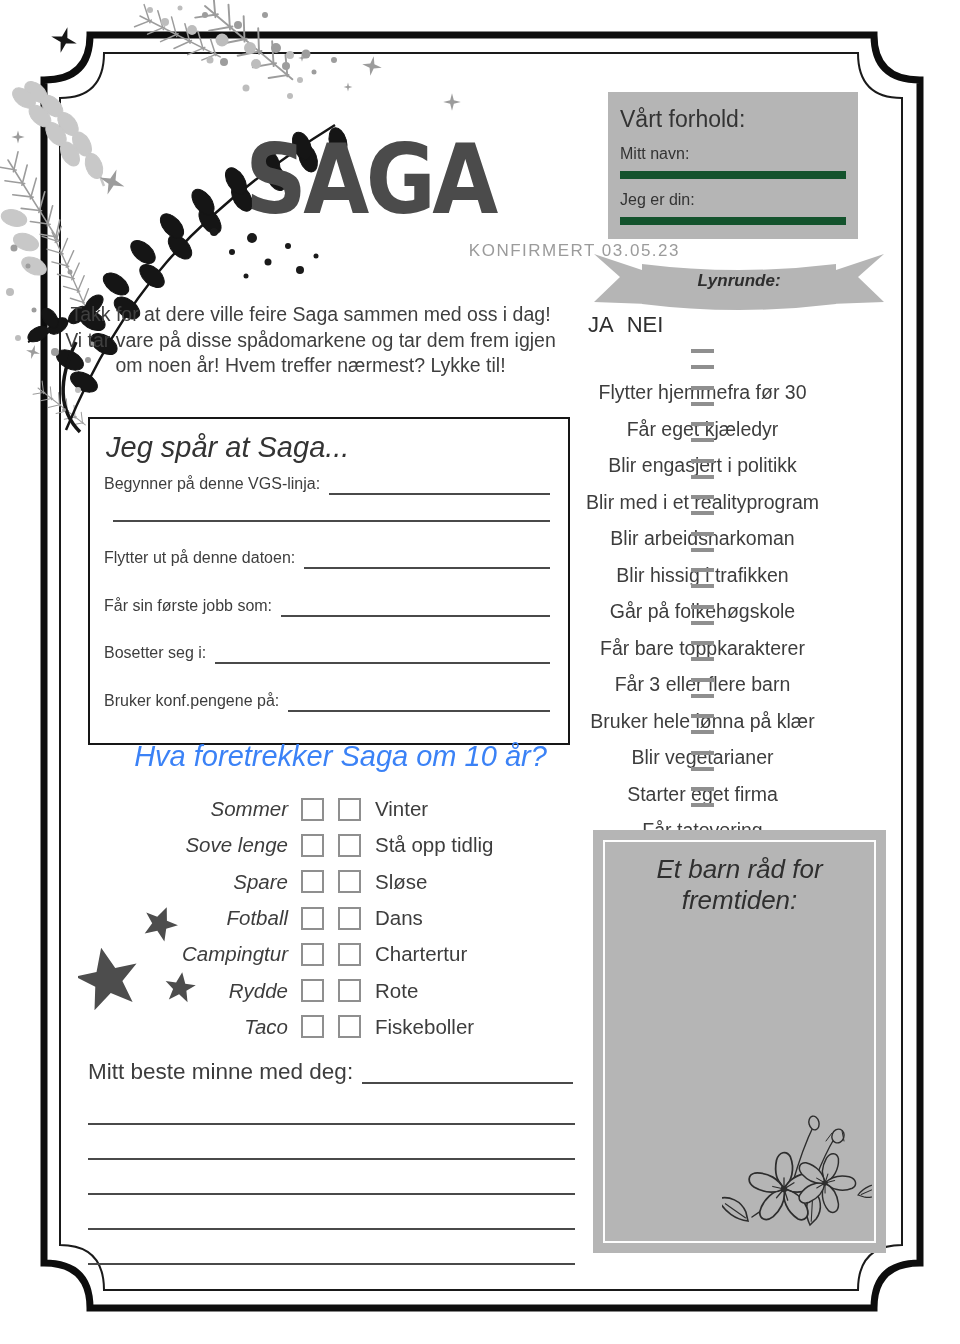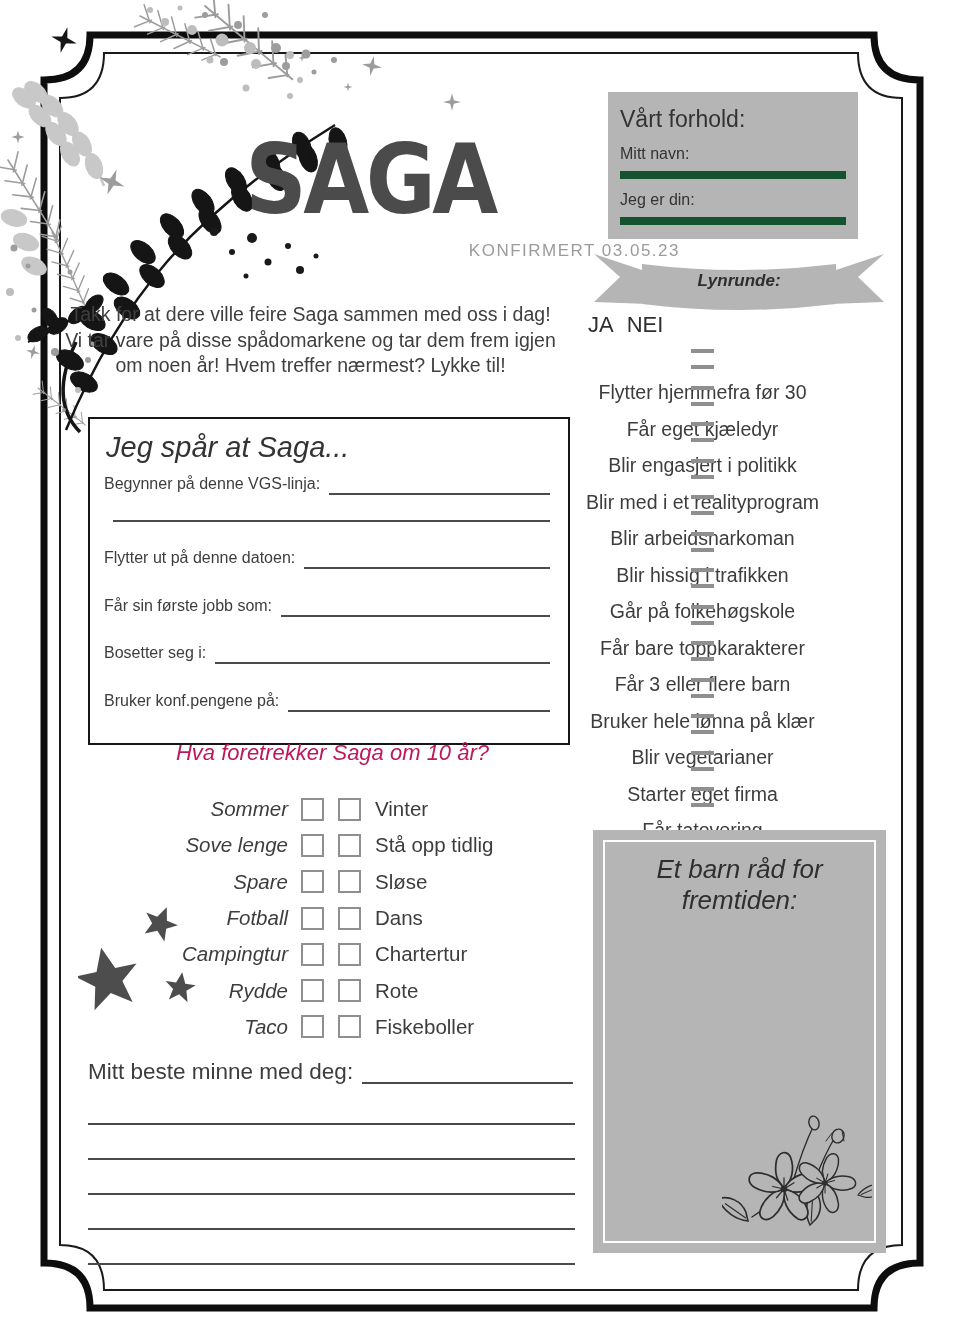--- a/index.html
+++ b/index.html
@@ -19,21 +19,21 @@
   
   .pred-box{left:88px;top:388px;width:482px;height:328px;border:2px solid #161616;
             box-sizing:border-box;padding:10px 16px 0 14px;background:#fff;margin-top:29px;}
   .pred-heading{font-style:italic;font-size:29px;color:#333;margin:2px 0 6px 2px;}
   .pred-row{display:flex;align-items:flex-end;font-size:16px;line-height:28px;margin-top:19.5px;}
   .pred-row:first-of-type{margin-top:6px;}
   .pred-label{white-space:nowrap;}
   .fill-line{flex:1 1 auto;border-bottom:2px solid #4a4a4a;margin:0 2px 3px 9px;height:2px;}
 
   
-  .pref-heading{left:60px;top:740px;width:545px;text-align:center;font-style:italic;font-size:22px;color:#be185d;}
+  .pref-heading{left:68px;top:740px;width:545px;text-align:center;font-style:italic;font-size:29px;color:#3b82f6;}
   .pref-rows{left:88px;top:791px;width:478px;}
   .pref-row{display:grid;grid-template-columns:200px 24px 24px 1fr;column-gap:13px;
             align-items:center;height:36.3px;font-size:20.5px;}
   .pref-left{text-align:right;white-space:nowrap;font-style:italic;}
   .pref-right{text-align:left;white-space:nowrap;}
   .cb{width:23px;height:23px;box-sizing:border-box;border:2px solid #8f8f8f;background:#fff;}
 
   
   .memory-label{left:88px;top:1056px;width:487px;display:flex;align-items:flex-end;
                 font-size:22.5px;line-height:31px;}

